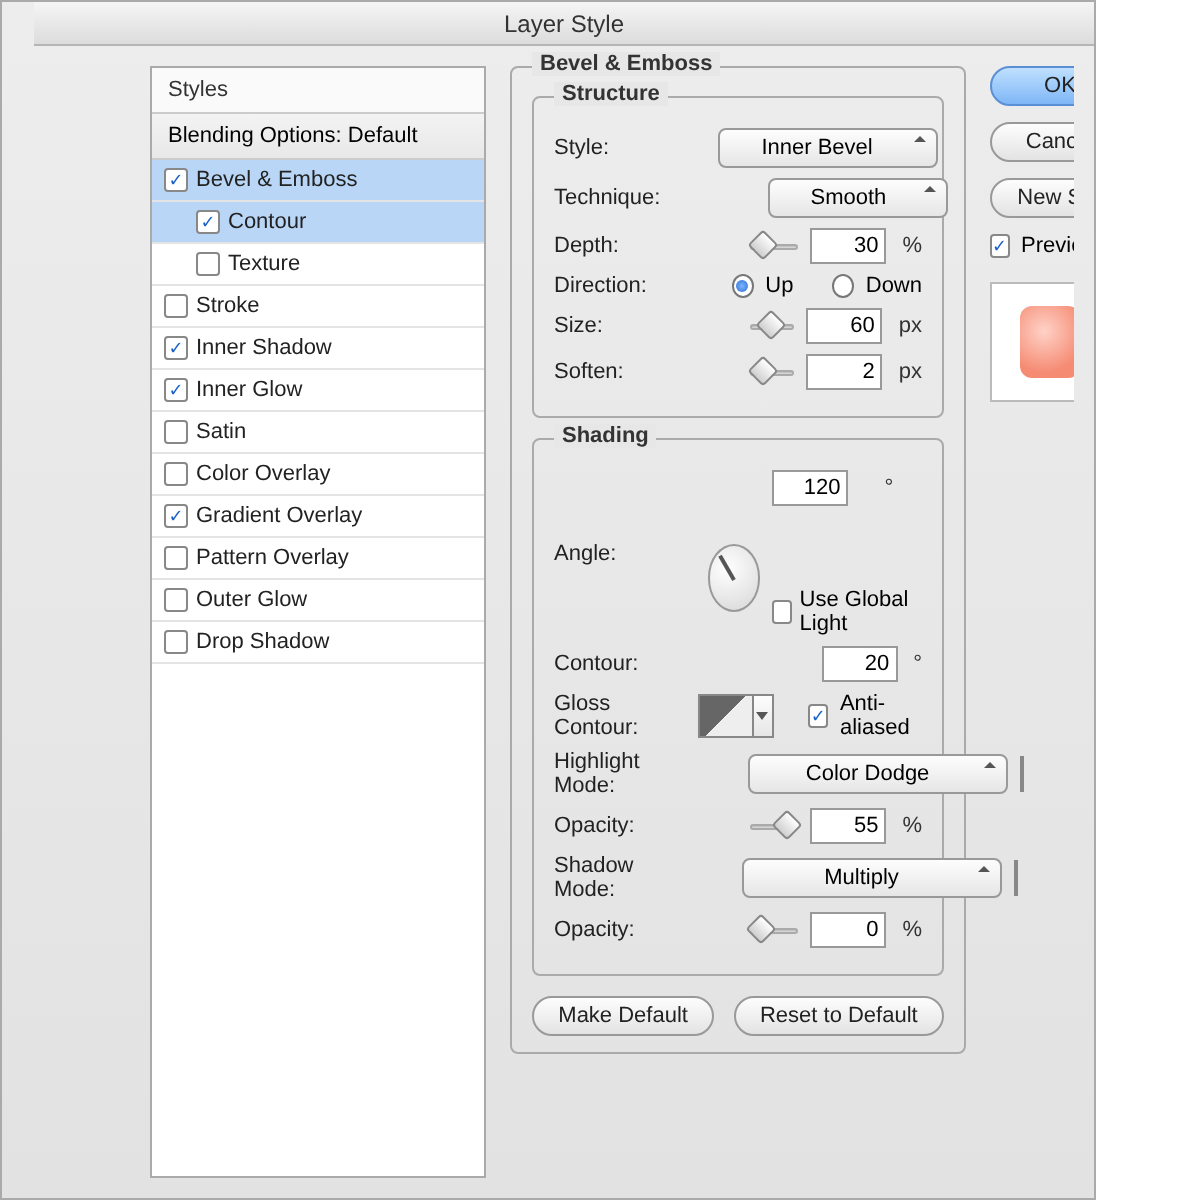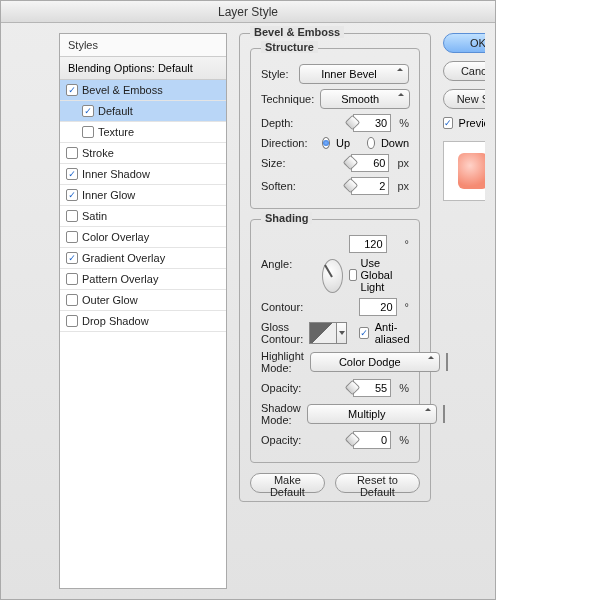--- a/index.html
+++ b/index.html
@@ -1,17 +1,17 @@
 <!DOCTYPE html>
 <html><head>
 <meta charset="utf-8">
 <style>
 * { box-sizing: border-box; font-family: "Lucida Grande", "Helvetica Neue", Arial, sans-serif; font-size: 11px; }
 body { margin: 0; background: #fff; }
-.window { width: 496px; height: 600px; background: linear-gradient(#ededed, #e2e2e2); border: 1px solid #aaa; position: relative; overflow: hidden; }
+.window { width: 548px; height: 600px; background: linear-gradient(#ededed, #e2e2e2); border: 1px solid #aaa; position: relative; overflow: hidden; padding-left: 16px; }
 .titlebar { height: 22px; text-align: center; line-height: 22px; font-size: 12px; color: #333; border-bottom: 1px solid #b5b5b5; background: linear-gradient(#f5f5f5,#dcdcdc); }
 .body { display: flex; height: calc(100% - 22px); padding: 10px; gap: 12px; }
 
 
 .styles-panel { width: 168px; background: #fff; border: 1px solid #aaa; display: flex; flex-direction: column; margin-left: 48px; }
 .styles-header { padding: 5px 8px; border-bottom: 1px solid #ccc; color: #333; background: #fafafa; }
 .styles-subheader { padding: 5px 8px; border-bottom: 1px solid #ccc; background: linear-gradient(#f3f3f3,#e8e8e8); }
 .styles-list { flex: 1; overflow: auto; }
 .style-row { display: flex; align-items: center; padding: 4px 6px; border-bottom: 1px solid #e4e4e4; gap: 4px; color: #222; cursor: default; }
 .style-row.selected { background: #b9d6f7; }
@@ -19,21 +19,21 @@
 .cbox { width: 12px; height: 12px; border: 1px solid #888; border-radius: 2px; background: #fff; display: inline-flex; align-items: center; justify-content: center; font-size: 9px; color: #1a62c9; }
 .cbox.checked::after { content: "✓"; }
 
 
 .groupbox { border: 1px solid #aaa; border-radius: 4px; padding: 10px 10px 8px 10px; position: relative; margin-bottom: 10px; background: transparent; }
 .groupbox > .legend { position: absolute; top: -8px; left: 10px; background: #e7e7e7; padding: 0 4px; font-weight: bold; color: #333; }
 .center { flex: 1; min-width: 0; }
 
 .row { display: flex; align-items: center; margin: 5px 0; gap: 6px; }
 .row .lbl { width: 92px; text-align: left; color: #222; }
-.sel { appearance: none; -webkit-appearance: none; height: 20px; border: 1px solid #999; border-radius: 4px; background: linear-gradient(#fdfdfd,#e6e6e6); padding: 0 18px 0 8px; position: relative; }
+.sel { appearance: none; -webkit-appearance: none; height: 20px; border: 1px solid #999; border-radius: 4px; background: linear-gradient(#fdfdfd,#e6e6e6); padding: 0 18px 0 8px; position: relative; margin-left: 48px; }
 .sel-wrap { position: relative; display: inline-block; }
 .sel-wrap::after { content: ""; position: absolute; right: 6px; top: 4px; width: 0; height: 0; border-left: 3px solid transparent; border-right: 3px solid transparent; border-bottom: 3px solid #555; }
 .sel-wrap::before { content: ""; position: absolute; right: 6px; bottom: 4px; width: 0; height: 0; border-left: 3px solid transparent; border-right: 3px solid transparent; border-top: 3px solid #555; }
 
 .slider { flex: 1; height: 14px; position: relative; }
 .slider .track { position: absolute; top: 6px; left: 0; right: 0; height: 3px; background: linear-gradient(#bcbcbc,#dcdcdc); border-radius: 2px; border: 1px solid #aaa; }
 .slider .thumb { position: absolute; top: 1px; width: 11px; height: 11px; background: linear-gradient(#fefefe,#cfcfcf); border: 1px solid #888; border-radius: 2px; transform: rotate(45deg); }
 .numbox { width: 38px; height: 18px; border: 1px solid #999; background: #fff; padding: 0 3px; text-align: right; }
 .unit { margin-left: 2px; color: #333; }
 
@@ -69,21 +69,21 @@
     <div class="styles-panel">
       <div class="styles-header">Styles</div>
       <div class="styles-subheader">Blending Options: Default</div>
       <div class="styles-list" id="styles-list">
           <div class="style-row selected">
             <span class="cbox checked"></span>
             <span>Bevel &amp; Emboss</span>
           </div>
           <div class="style-row selected sub">
             <span class="cbox checked"></span>
-            <span>Default</span>
+            <span>Contour</span>
           </div>
           <div class="style-row sub">
             <span class="cbox"></span>
             <span>Texture</span>
           </div>
           <div class="style-row">
             <span class="cbox"></span>
             <span>Stroke</span>
           </div>
           <div class="style-row">
@@ -177,21 +177,21 @@
           <span class="legend">Shading</span>
 
           <div class="row">
             <span class="lbl">Angle:</span>
             <div class="angle-dial" style="position:relative; top:12px;"></div>
             <div style="display:flex; flex-direction:column; gap:4px;">
               <div style="display:flex; align-items:center; gap:16px;">
                 <input class="numbox" value="120" style="">
                 <span class="unit">°</span>
               </div>
-              <div style="display:flex; align-items:center; gap:4px;">
+              <div style="display:flex; align-items:center; gap:4px;margin-top:37px;">
                 <span class="cbox"></span>
                 <span>Use Global Light</span>
               </div>
             </div>
           </div>
           <div class="row">
             <span class="lbl">Contour:</span>
             <span style="width:40px"></span>
             <input class="numbox" value="20" style="">
             <span class="unit">°</span>

